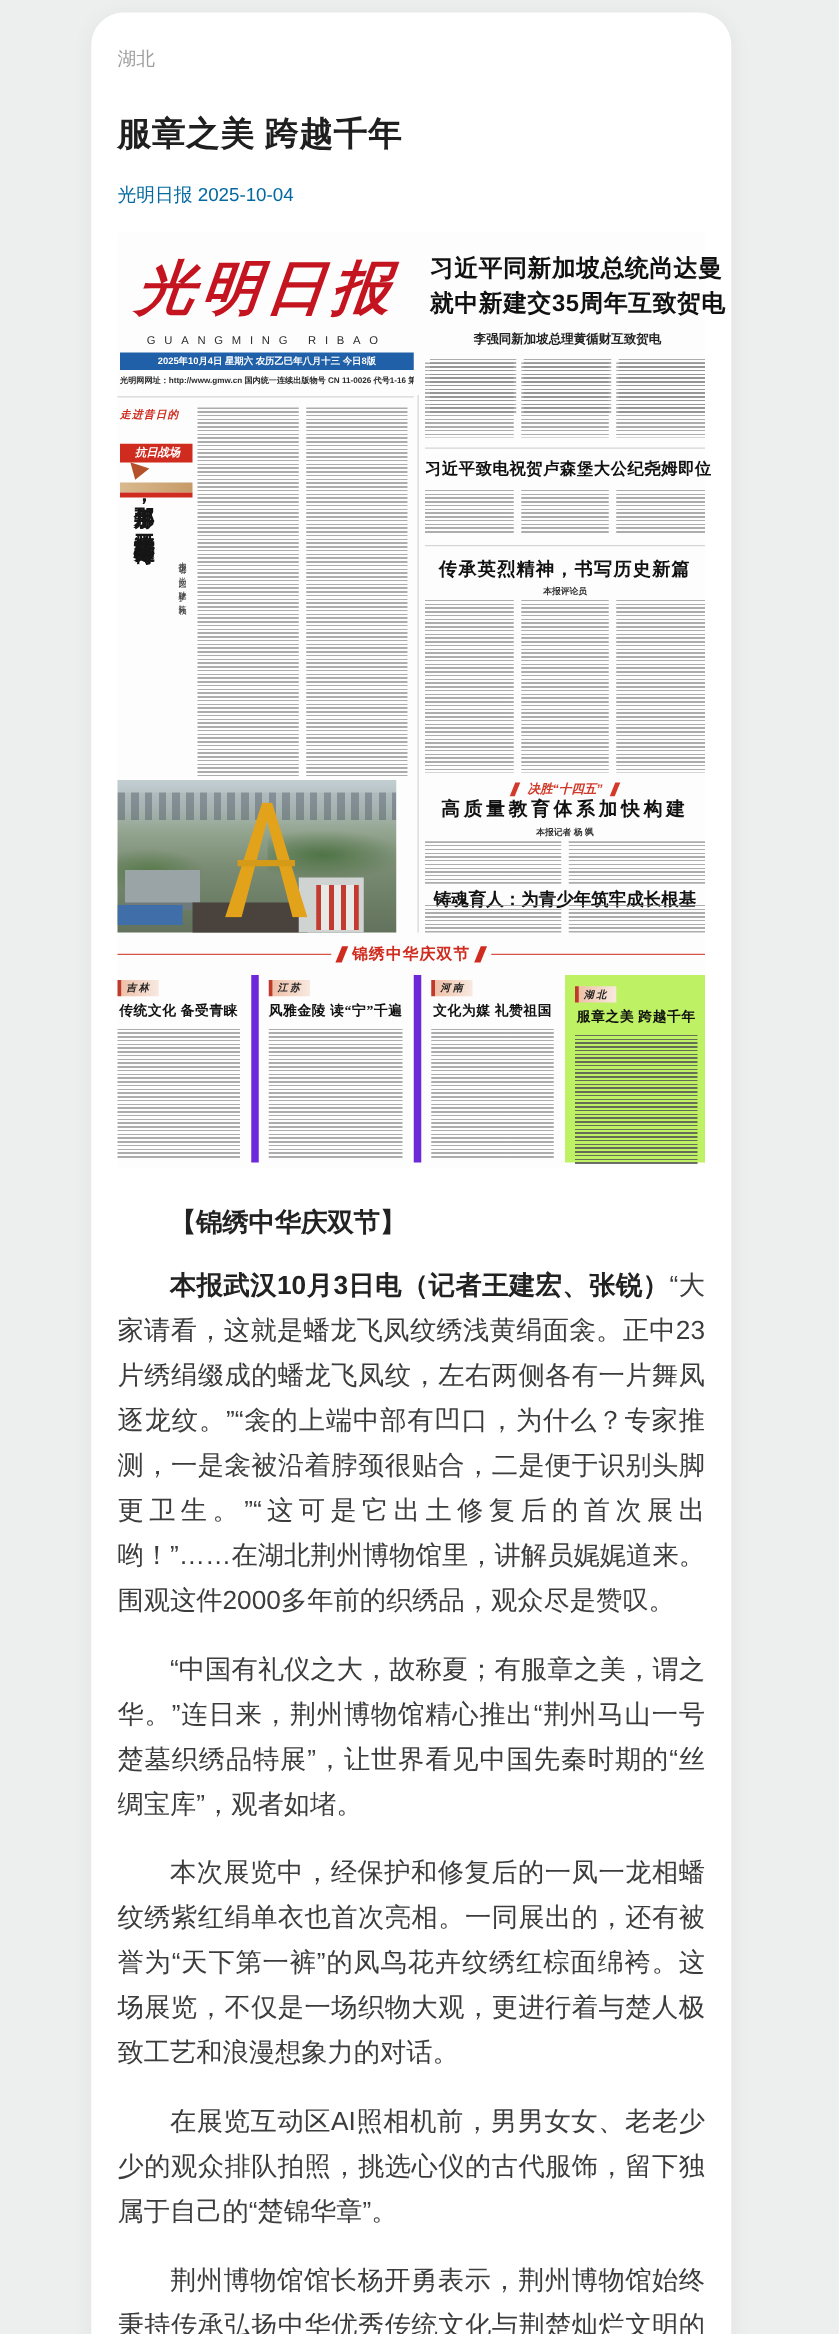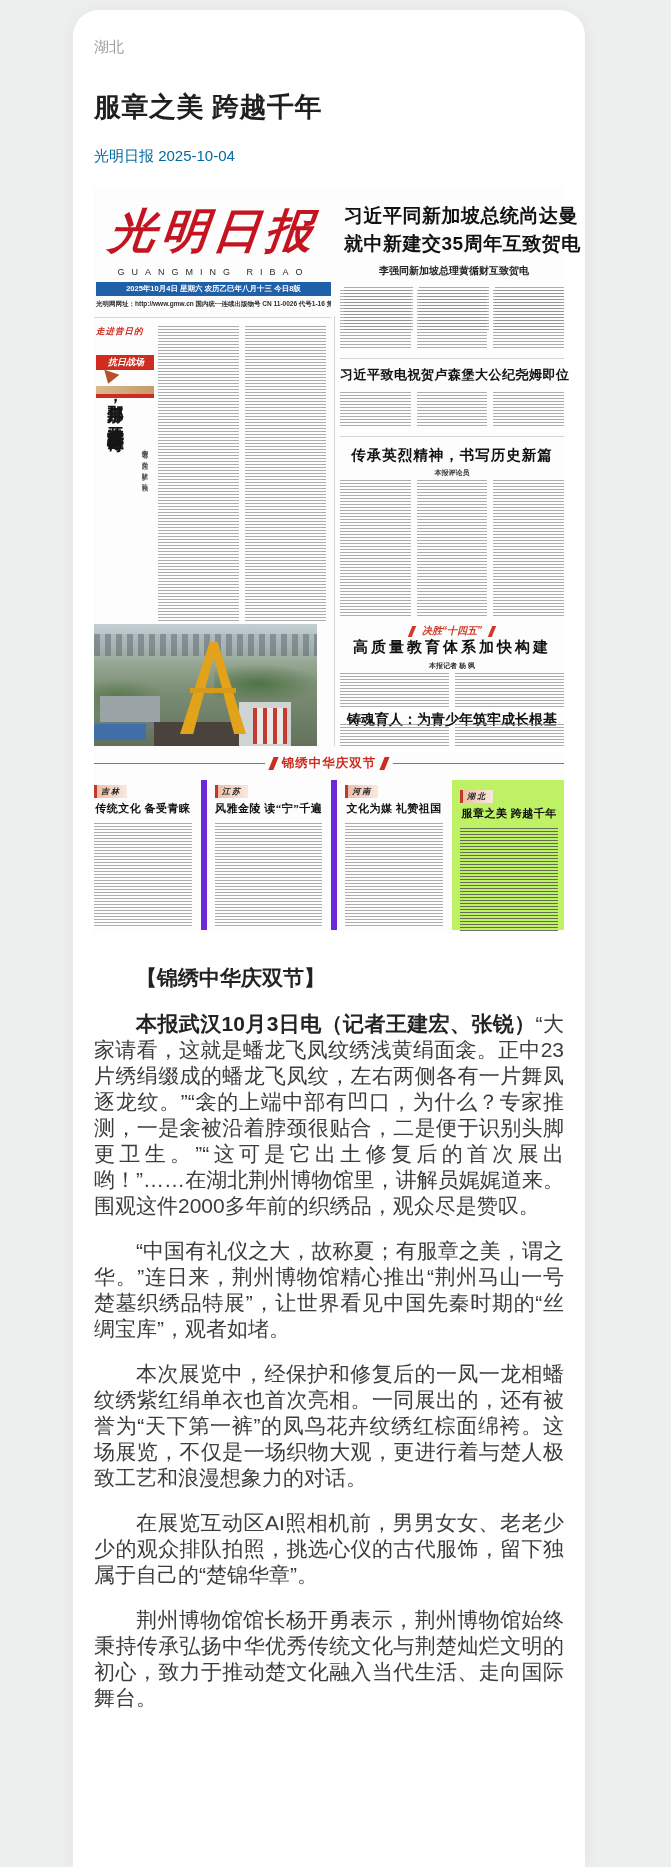--- a/index.html
+++ b/index.html
@@ -130,21 +130,21 @@
   .bcol + .bcol { border-left:6px solid #6d28d9; padding-left:8px; }
   .bcol.hl { background:#bef264; padding:5px 6px 6px 8px; border-left:none; }
   .region-label { display:inline-block; border-left:3px solid #c0392b; background:linear-gradient(90deg,#efc0a8,#f8e9e0); color:#222;
     font-family:"Liberation Serif","DejaVu Serif",serif; font-style:italic; font-weight:bold; font-size:8px; padding:1px 8px 1px 4px; white-space:nowrap; }
   .bcol-head { margin-top:3px; font-family:"Liberation Serif","DejaVu Serif",serif; font-size:11px; font-weight:bold; color:#111; text-align:center; letter-spacing:.5px; white-space:nowrap; }
   .bcol-micro { margin-top:7px; height:104px; }
 
   
   .article { margin-top:30px; }
   .section-header { font-size:21px; font-weight:bold; color:#222; text-indent:2em; }
-  .para { margin-top:19px; font-size:21px; line-height:26px; color:#3c3c3c; text-align:justify; text-indent:2em; }
+  .para { margin-top:19px; font-size:21px; line-height:36px; color:#3c3c3c; text-align:justify; text-indent:2em; }
   .para b { color:#222; }
 </style>
 </head>
 <body>
 
 <div class="card">
 
   <div class="category">湖北</div>
   <h1 class="page-title">服章之美 跨越千年</h1>
   <div class="source-line">光明日报 2025-10-04</div>

